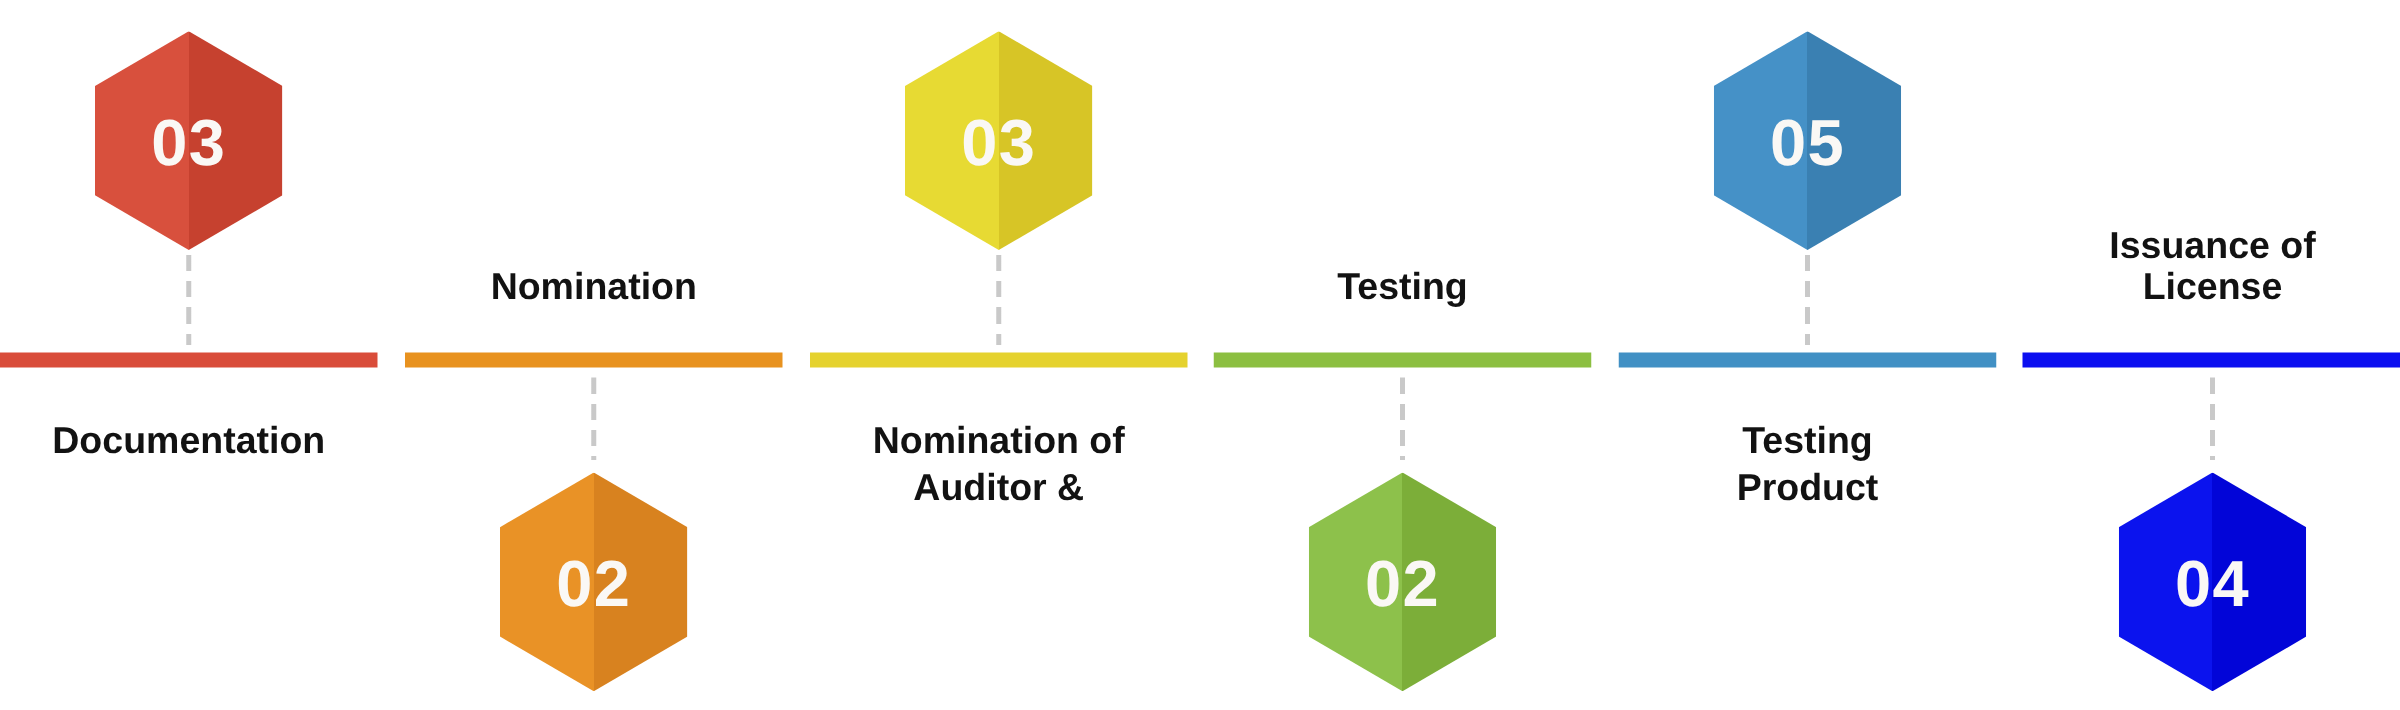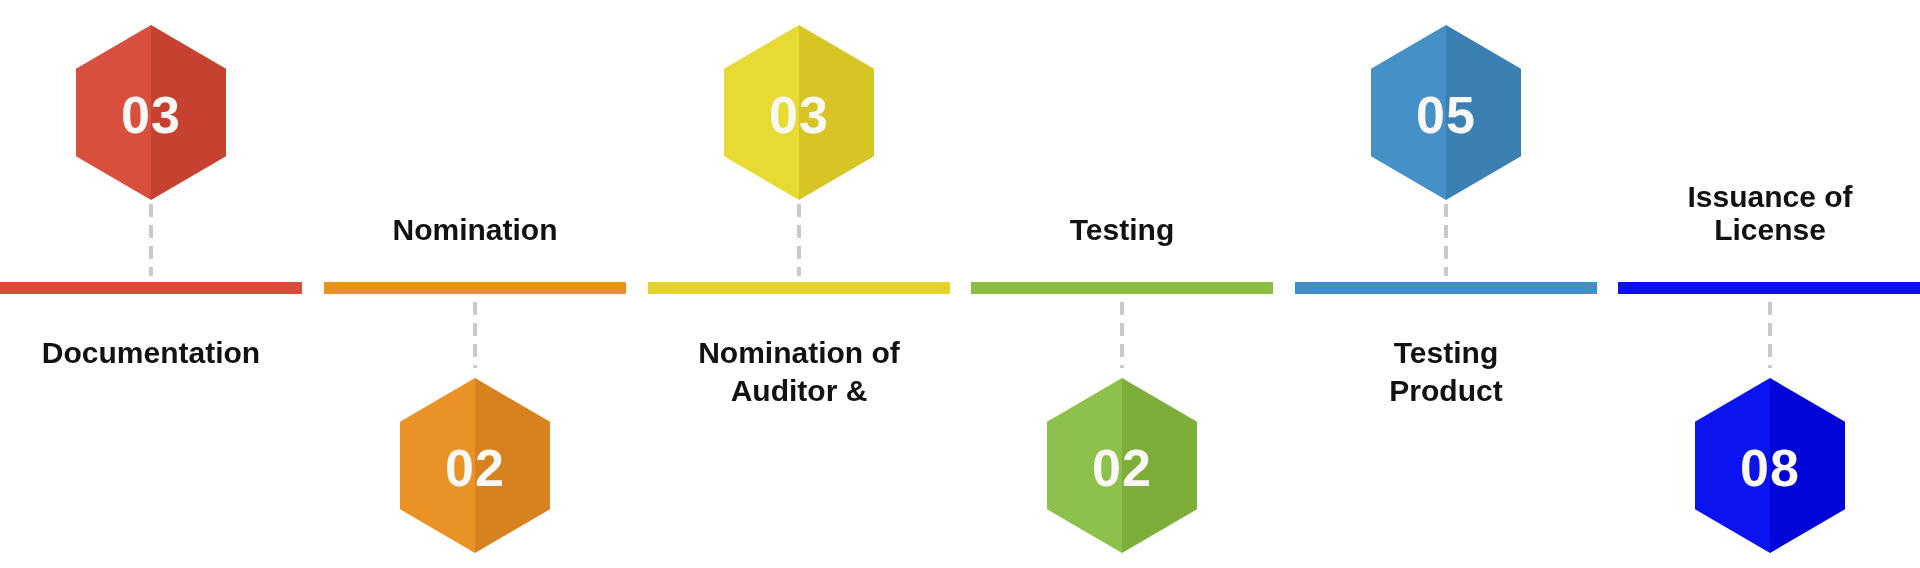--- a/index.html
+++ b/index.html
@@ -129,21 +129,21 @@
     <div class="label below-bar">
       <div>Testing</div>
       <div>Product</div>
     </div>
   </div>
 
   <div class="step st5" style="--light: #0B13EE; --dark: #0205D8; --bar: #0B0FF0;">
     <div class="seg"></div>
     <div class="connector from-bottom"></div>
     <div class="hex below">
-      <span class="num">08</span>
+      <span class="num">04</span>
     </div>
     <div class="label above-bar">
       <div>Issuance of</div>
       <div>License</div>
     </div>
   </div>
 
 </div>
 
 </body></html>

